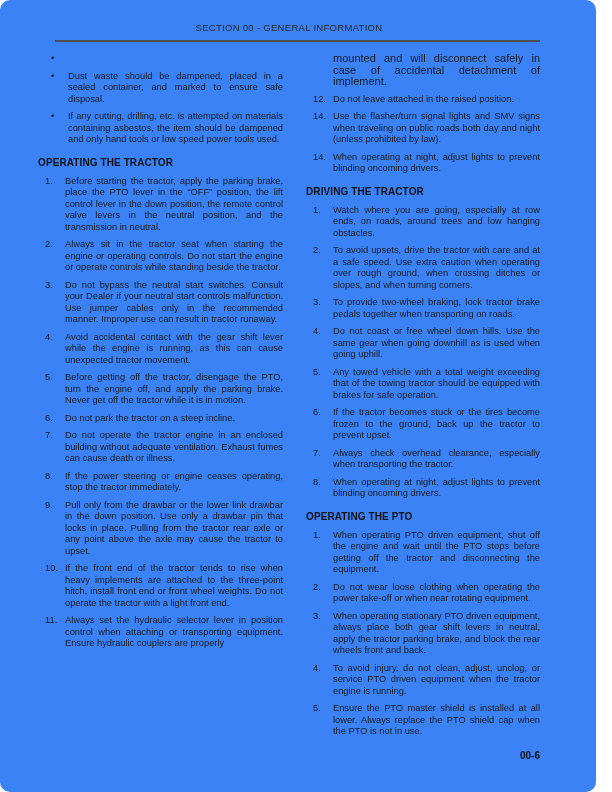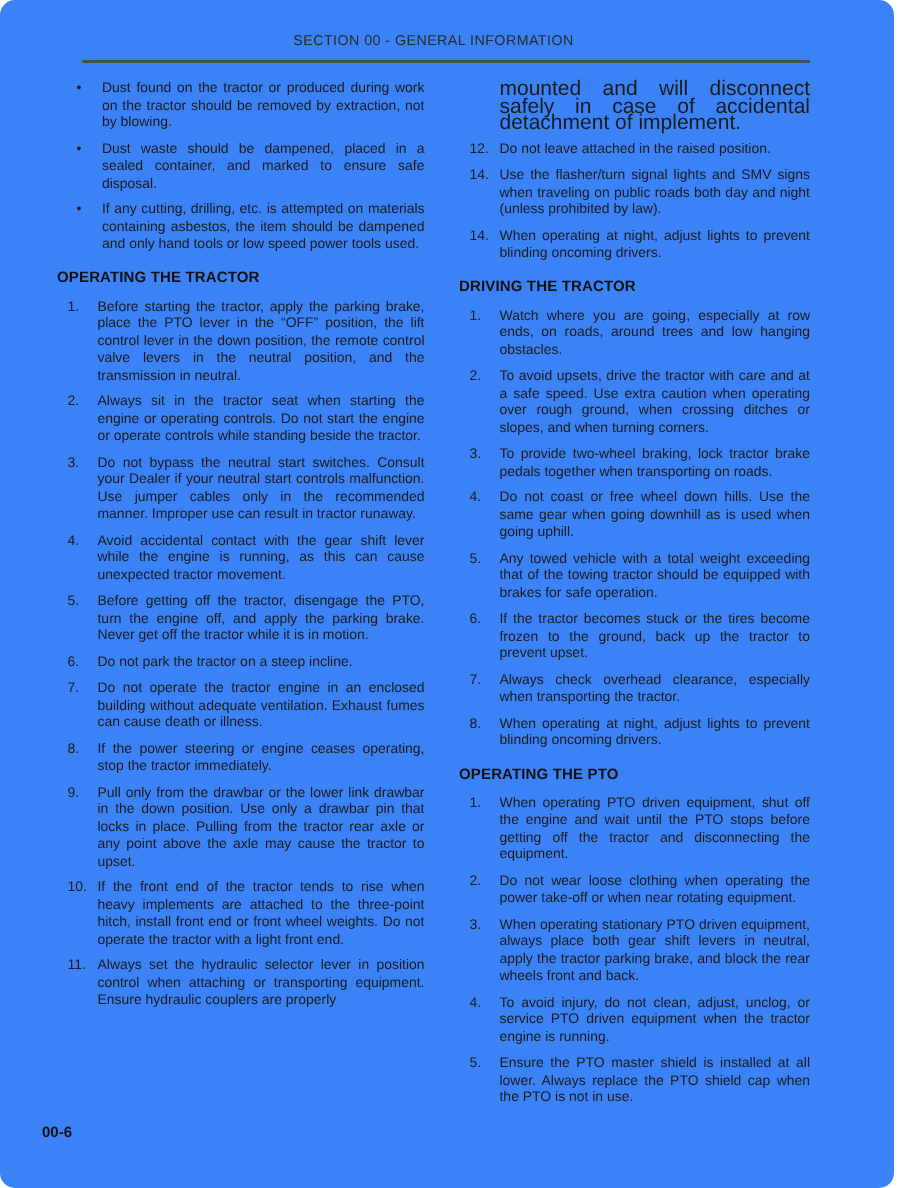--- a/index.html
+++ b/index.html
@@ -62,51 +62,50 @@
     font-size: 10px;
     font-weight: bold;
     color: #111111;
     letter-spacing: 0.1px;
     margin: 10px 0 7px 0;
     line-height: 13px;
   }
   .cont {
     margin-left: 27px;
     margin-bottom: 6px;
-    font-size: 14px;
+    font-size: 11px;
     line-height: 11.5px;
     text-align: justify;
   }
   .footer {
     position: absolute;
-    left: 28px;
+    left: 38px;
     top: 750px;
     width: 502px;
-    text-align: left;
+    text-align: right;
     font-size: 10px;
     font-weight: bold;
     color: #111111;
   }
 </style>
 </head>
 <body>
 
 <div class="page">
   <div class="content">
 
     <div class="header-title">SECTION 00 - GENERAL INFORMATION</div>
     <div class="header-rule"></div>
 
     <div class="columns">
 
       <div class="col-left">
 
         <div class="item bullet">
           <span class="num">•</span>
-          <span class="txt">Dust found on the tractor or produced during work on the tractor should be removed by extraction, not by blowing.</span>
         </div>
         <div class="item bullet">
           <span class="num">•</span>
           <span class="txt">Dust waste should be dampened, placed in a sealed container, and marked to ensure safe disposal.</span>
         </div>
         <div class="item bullet">
           <span class="num">•</span>
           <span class="txt">If any cutting, drilling, etc. is attempted on materials containing asbestos, the item should be dampened and only hand tools or low speed power tools used.</span>
         </div>
 

